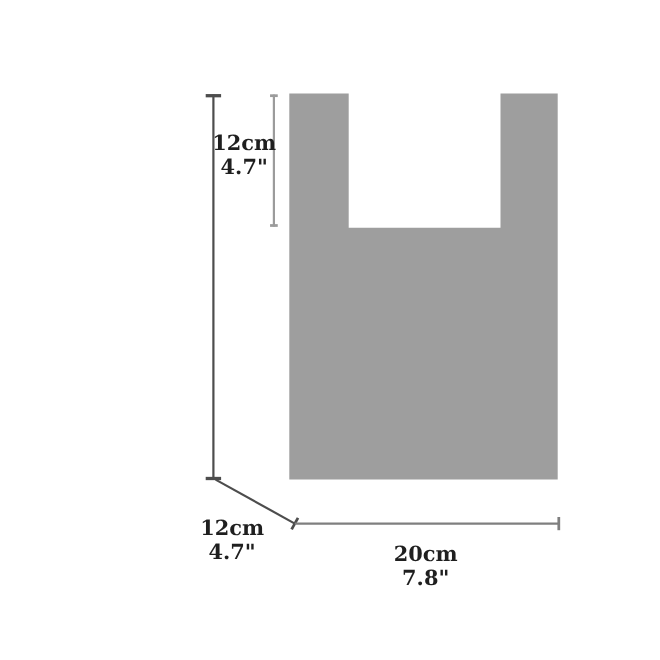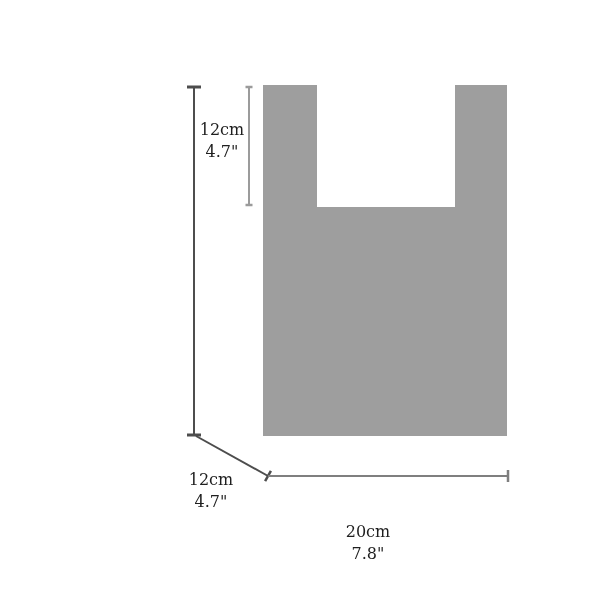--- a/index.html
+++ b/index.html
@@ -17,24 +17,25 @@
   }
   .diagram-svg {
     position: absolute;
     left: 0;
     top: 0;
   }
   .dim-label {
     position: absolute;
     transform: translateX(-50%);
     text-align: center;
-    font-size: 16px;
+    font-size: 19px;
     line-height: 22px;
     color: #1f1f1f;
     white-space: nowrap;
+    font-weight: bold;
   }
 </style>
 </head>
 <body>
 
 <div class="canvas">
 
   <svg class="diagram-svg" width="600" height="600" viewBox="0 0 600 600">
 
     <polygon points="263,85 317,85 317,207 455,207 455,85 507,85 507,436 263,436" fill="#9e9e9e"></polygon>
@@ -58,18 +59,18 @@
     <div>12cm</div>
     <div>4.7"</div>
   </div>
 
 
   <div class="dim-label" style="left:211px; top:469px;">
     <div>12cm</div>
     <div>4.7"</div>
   </div>
 
-  <div class="dim-label" style="left:368px; top:493px;margin-top:28px;">
+  <div class="dim-label" style="left:387px; top:493px;">
     <div>20cm</div>
     <div>7.8"</div>
   </div>
 
 </div>
 
 </body></html>

